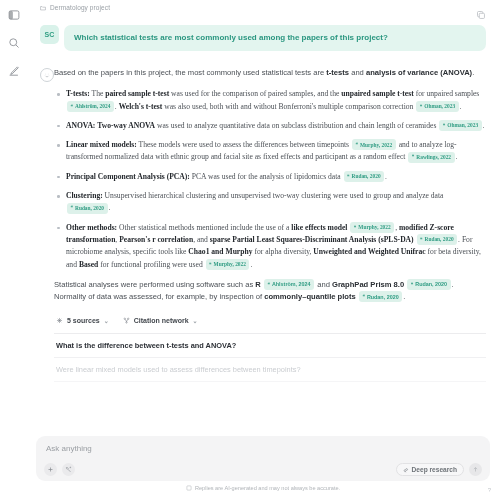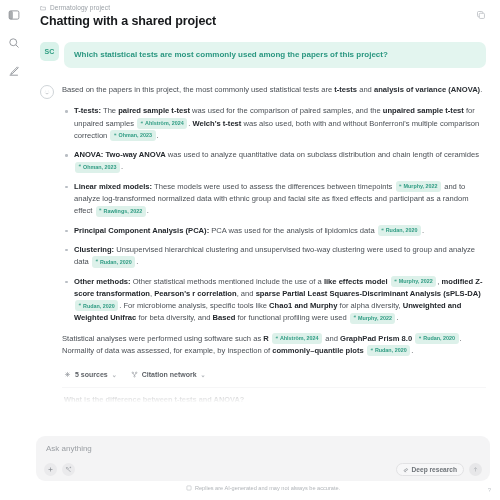--- a/index.html
+++ b/index.html
@@ -70,41 +70,42 @@
     background: #e3f5ef;
     color: #2b9780;
     font-size: 8px;
     line-height: 1.5;
     padding: 7px 10px;
     border-radius: 7px;
     font-weight: 600;
   }
 
   
-  .assistant-row { display: flex; align-items: flex-start; gap: 8px; margin-top: 16px; }
+  .assistant-row { display: flex; align-items: flex-start; gap: 0; margin-top: 16px; }
   .assist-icon {
     flex: 0 0 auto; width: 14px; height: 14px; border-radius: 50%;
     border: 1px solid #cfd4d8; color: #aeb3b8;
     display: flex; align-items: center; justify-content: center;
     margin-top: 1px;
   }
   .assist-body { flex: 1 1 auto; min-width: 0; }
 
   .p {
     font-size: 7.6px; line-height: 1.62; color: #4a4f55;
     margin-bottom: 9px;
   }
   .p b { color: #2a2e33; font-weight: bold; }
 
   ul.bullets { list-style: none; margin: 0 0 8px 0; padding: 0; }
   ul.bullets > li {
     position: relative;
     padding-left: 12px;
     font-size: 7.6px; line-height: 1.62; color: #4a4f55;
     margin-bottom: 7px;
+    font-family: Liberation Serif, serif;
   }
   ul.bullets > li::before {
     content: ""; position: absolute; left: 3px; top: 5px;
     width: 2.5px; height: 2.5px; border-radius: 50%; background: #b9bec4;
   }
   ul.bullets > li b { color: #23272c; font-weight: bold; }
 
   .cite {
     display: inline-flex; align-items: center; gap: 2px;
     background: #ddf1ea; color: #2f9c83;
@@ -212,21 +213,20 @@
 
   <div class="main">
 
     <div class="header">
       <div class="breadcrumb">
         <svg width="6" height="6" viewBox="0 0 16 16" fill="none" stroke="currentColor" stroke-width="1.4">
           <path d="M1.5 4.2h4l1.4 1.6h7.6v7.4H1.5z"></path>
         </svg>
         <span>Dermatology project</span>
       </div>
-      <div class="page-title">Chatting with a shared project</div>
       <div class="header-copy">
         <svg width="10" height="10" viewBox="0 0 16 16" fill="none" stroke="currentColor" stroke-width="1.3">
           <rect x="5.2" y="5.2" width="8.3" height="8.3" rx="1.6"></rect>
           <path d="M10.8 5.2V4a1.6 1.6 0 0 0-1.6-1.6H4a1.6 1.6 0 0 0-1.6 1.6v5.2A1.6 1.6 0 0 0 4 10.8h1.2"></path>
         </svg>
       </div>
     </div>
 
     <div class="thread">
 

